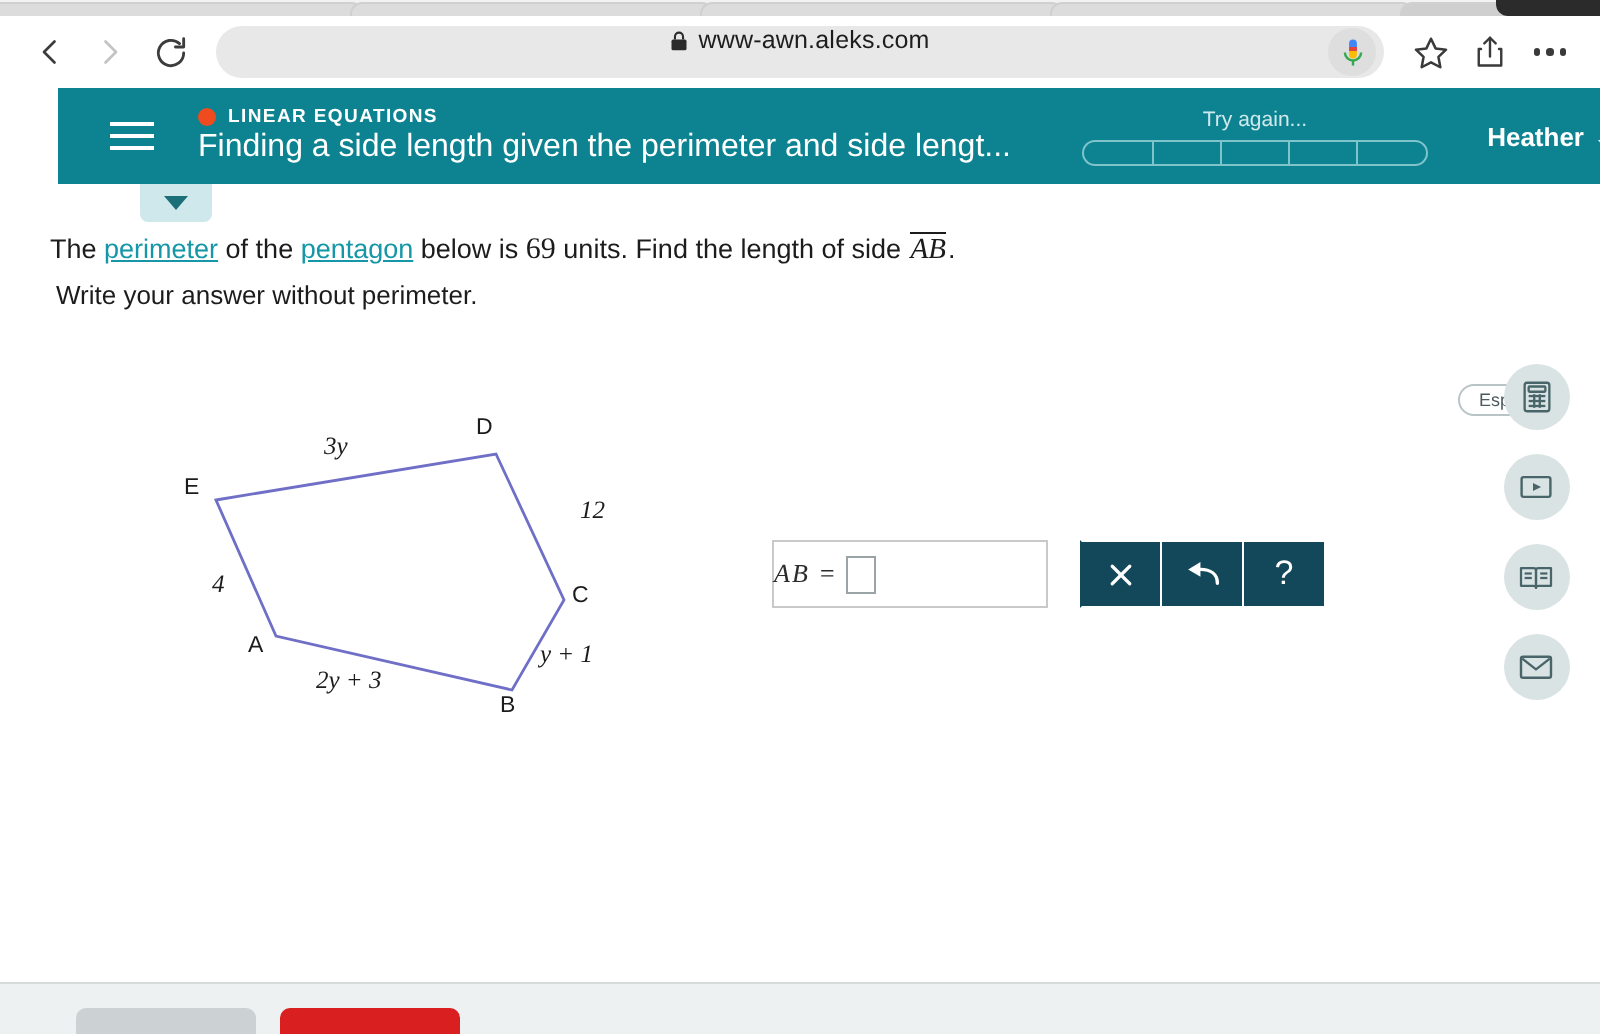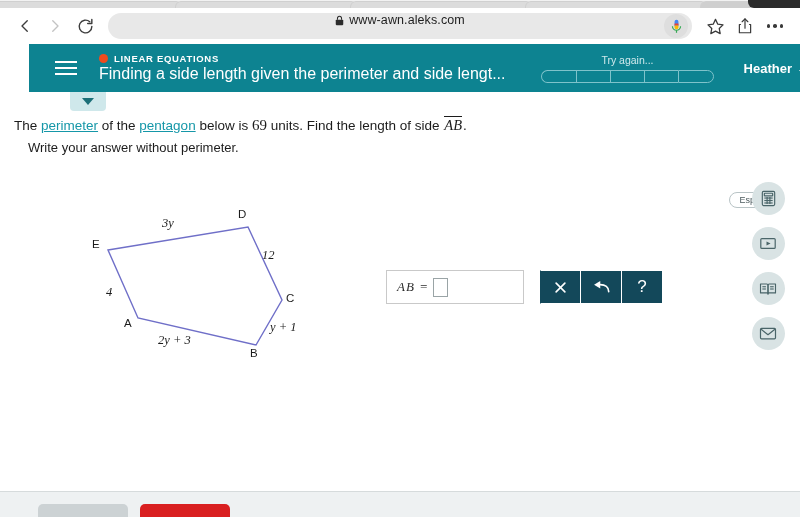--- a/index.html
+++ b/index.html
@@ -253,21 +253,21 @@
     padding: 2px 9px;
     border: 1px solid #b9c4c6;
     border-radius: 10px;
     font-size: 9px;
     color: #4d5b5e;
     background: #ffffff;
   }
 
   .question {
     position: absolute;
-    top: 22px; left: 14px;
+    top: 22px; left: 25px;
     width: 600px;
     font-size: 13.5px;
     color: #1c1c1c;
     line-height: 1.5;
   }
   .question a {
     color: #1597a8;
     text-decoration: underline;
   }
   .mathnum {
@@ -321,21 +321,21 @@
     align-items: stretch;
     gap: 16px;
   }
   .answer-input {
     width: 138px;
     height: 34px;
     border: 1px solid #c9c9c9;
     background: #ffffff;
     display: flex;
     align-items: center;
-    padding-left: 10px;
+    padding-left: 0;
     box-sizing: border-box;
     gap: 4px;
   }
   .answer-lhs {
     font-family: "Liberation Serif", serif;
     font-style: italic;
     font-size: 13px;
     color: #2b2b2b;
     letter-spacing: 1px;
   }
@@ -531,21 +531,21 @@
       <polygon points="38,50 178,27 212,100 186,145 68,118" fill="none" stroke="#6f6fc8" stroke-width="1.4"></polygon>
     </svg>
 
     <span class="fig-vertex" style="left:22px; top:38px;">E</span>
     <span class="fig-vertex" style="left:168px; top:8px;">D</span>
     <span class="fig-vertex" style="left:216px; top:92px;">C</span>
     <span class="fig-vertex" style="left:180px; top:147px;">B</span>
     <span class="fig-vertex" style="left:54px; top:117px;">A</span>
 
     <span class="fig-side" style="left:92px; top:16px;">3y</span>
-    <span class="fig-side" style="left:192px; top:48px;">12</span>
+    <span class="fig-side" style="left:192px; top:48px;padding-left:28px;">12</span>
     <span class="fig-side" style="left:200px; top:120px;">y + 1</span>
     <span class="fig-side" style="left:88px; top:133px;">2y + 3</span>
     <span class="fig-side" style="left:36px; top:85px;">4</span>
   </div>
 
   <div class="answer-row">
     <div class="answer-input">
       <span class="answer-lhs">AB =</span>
       <span class="answer-box"></span>
     </div>

